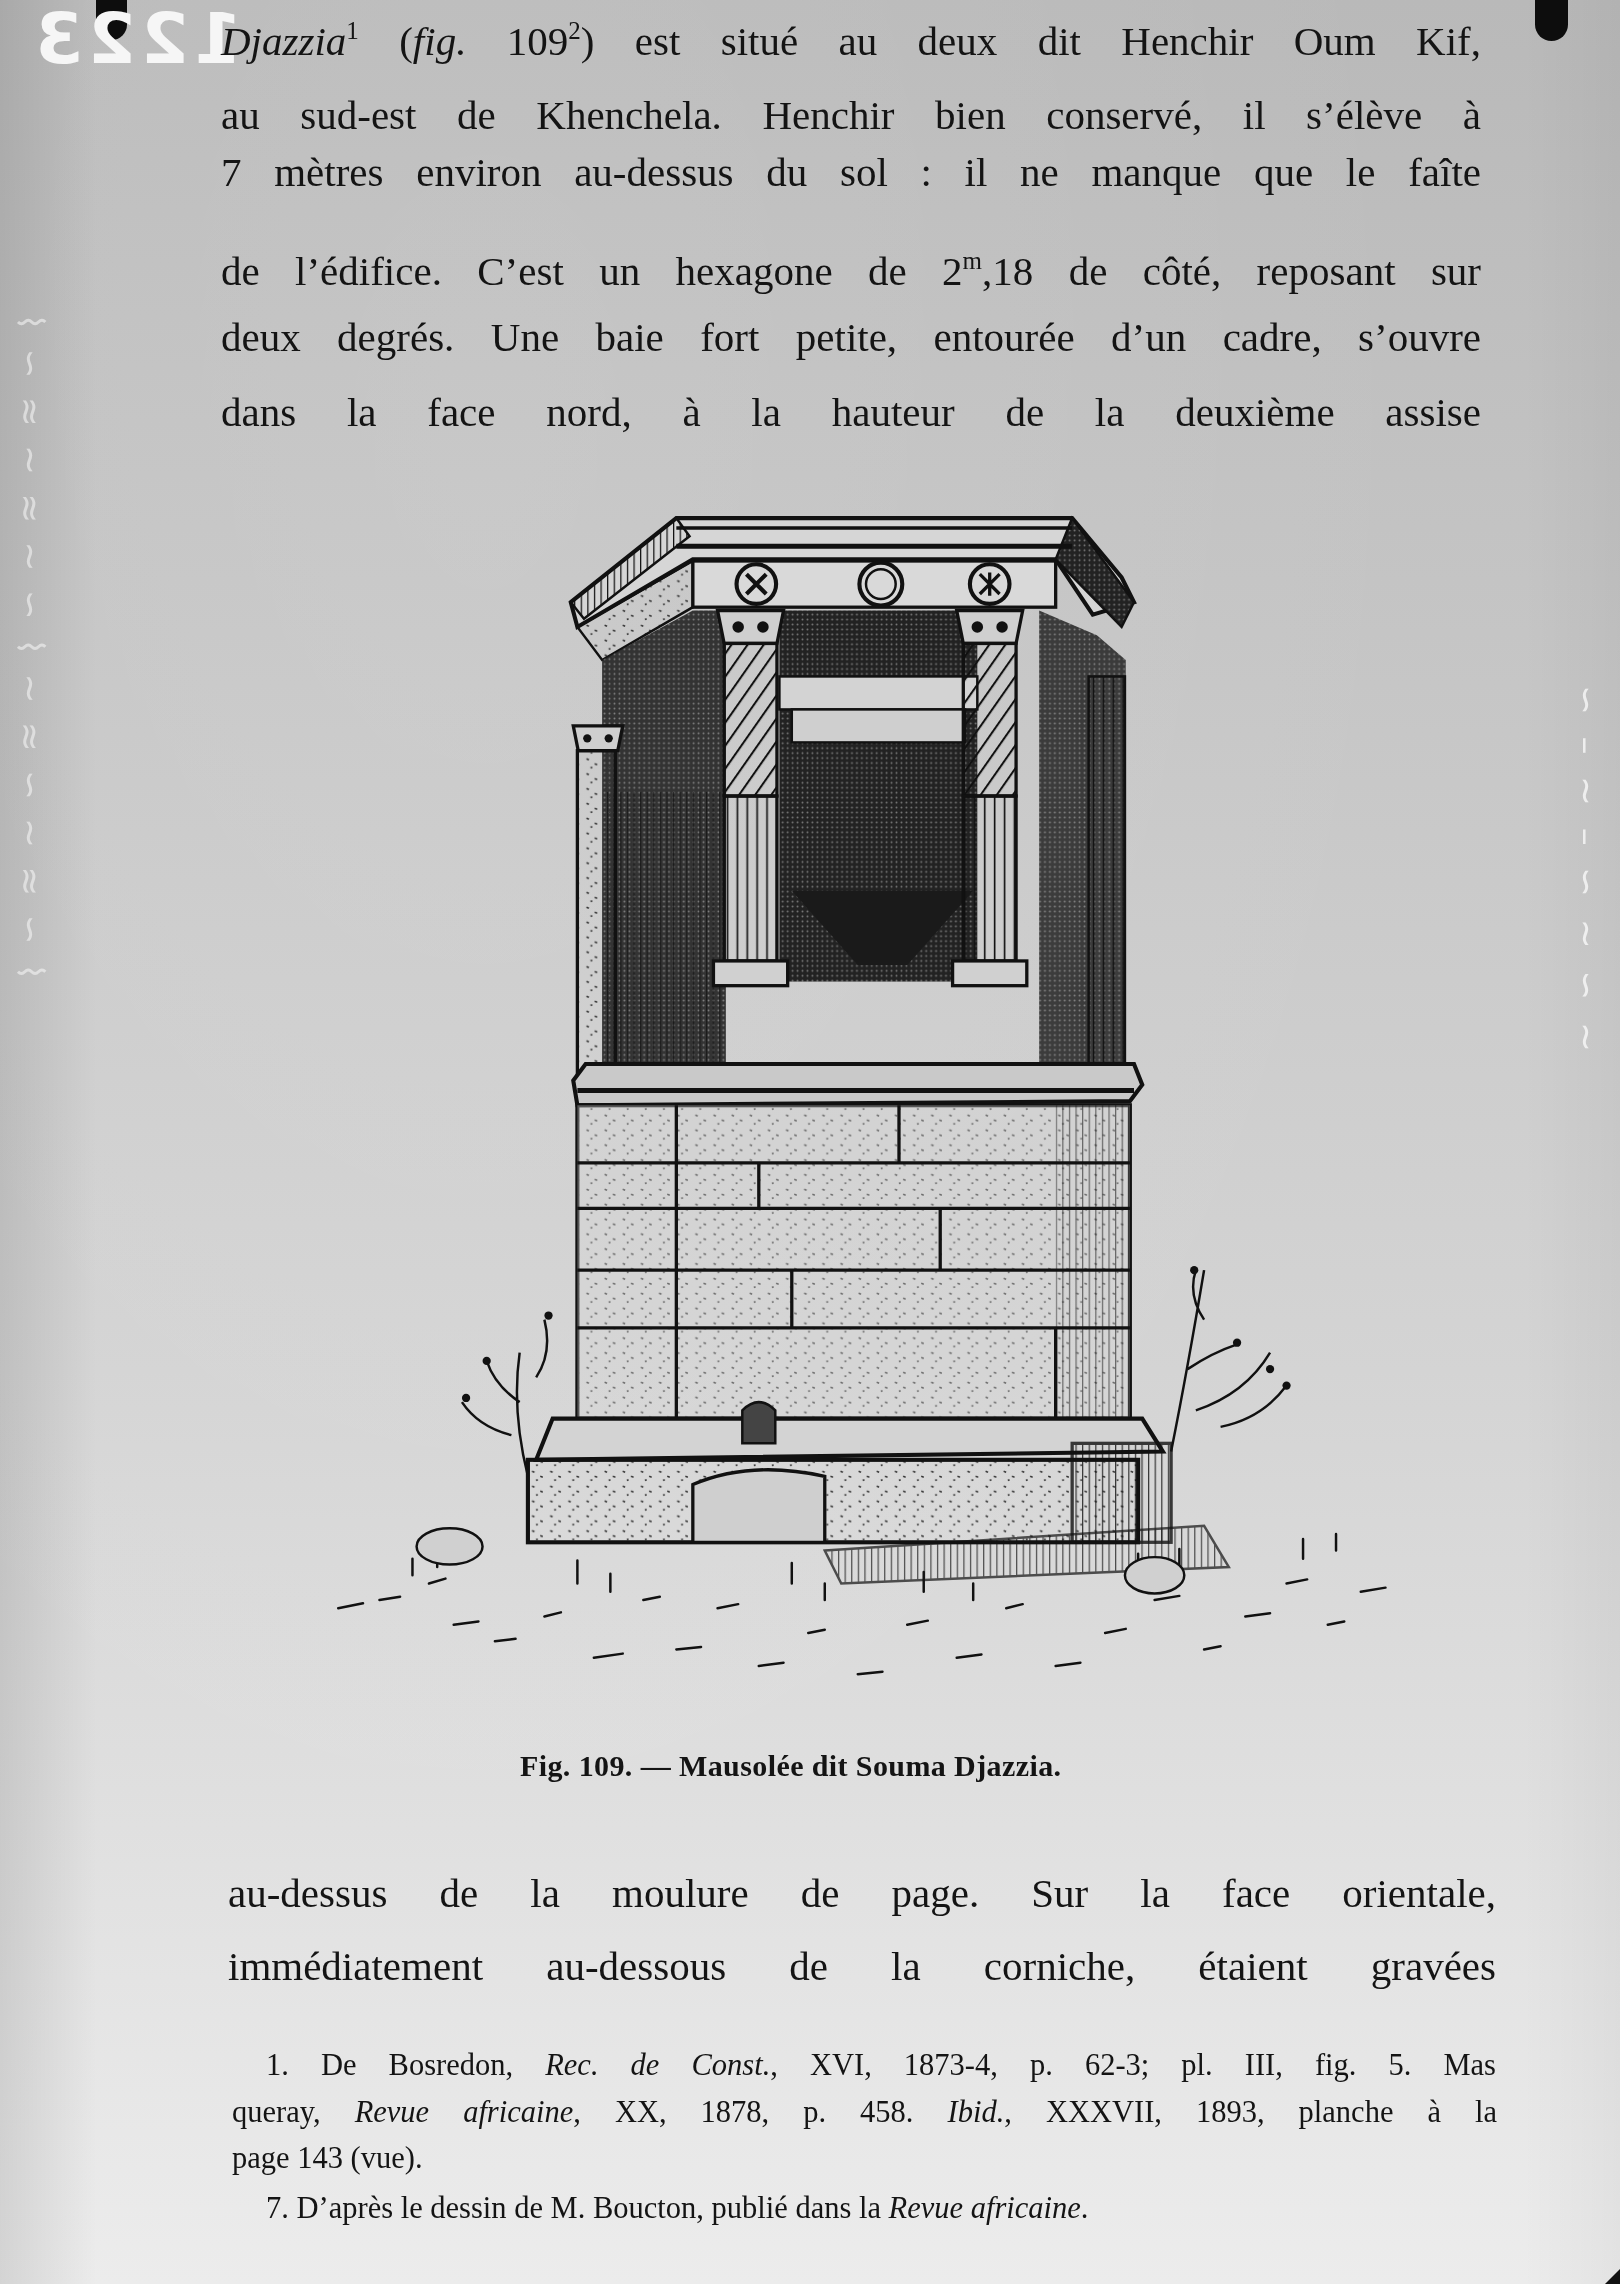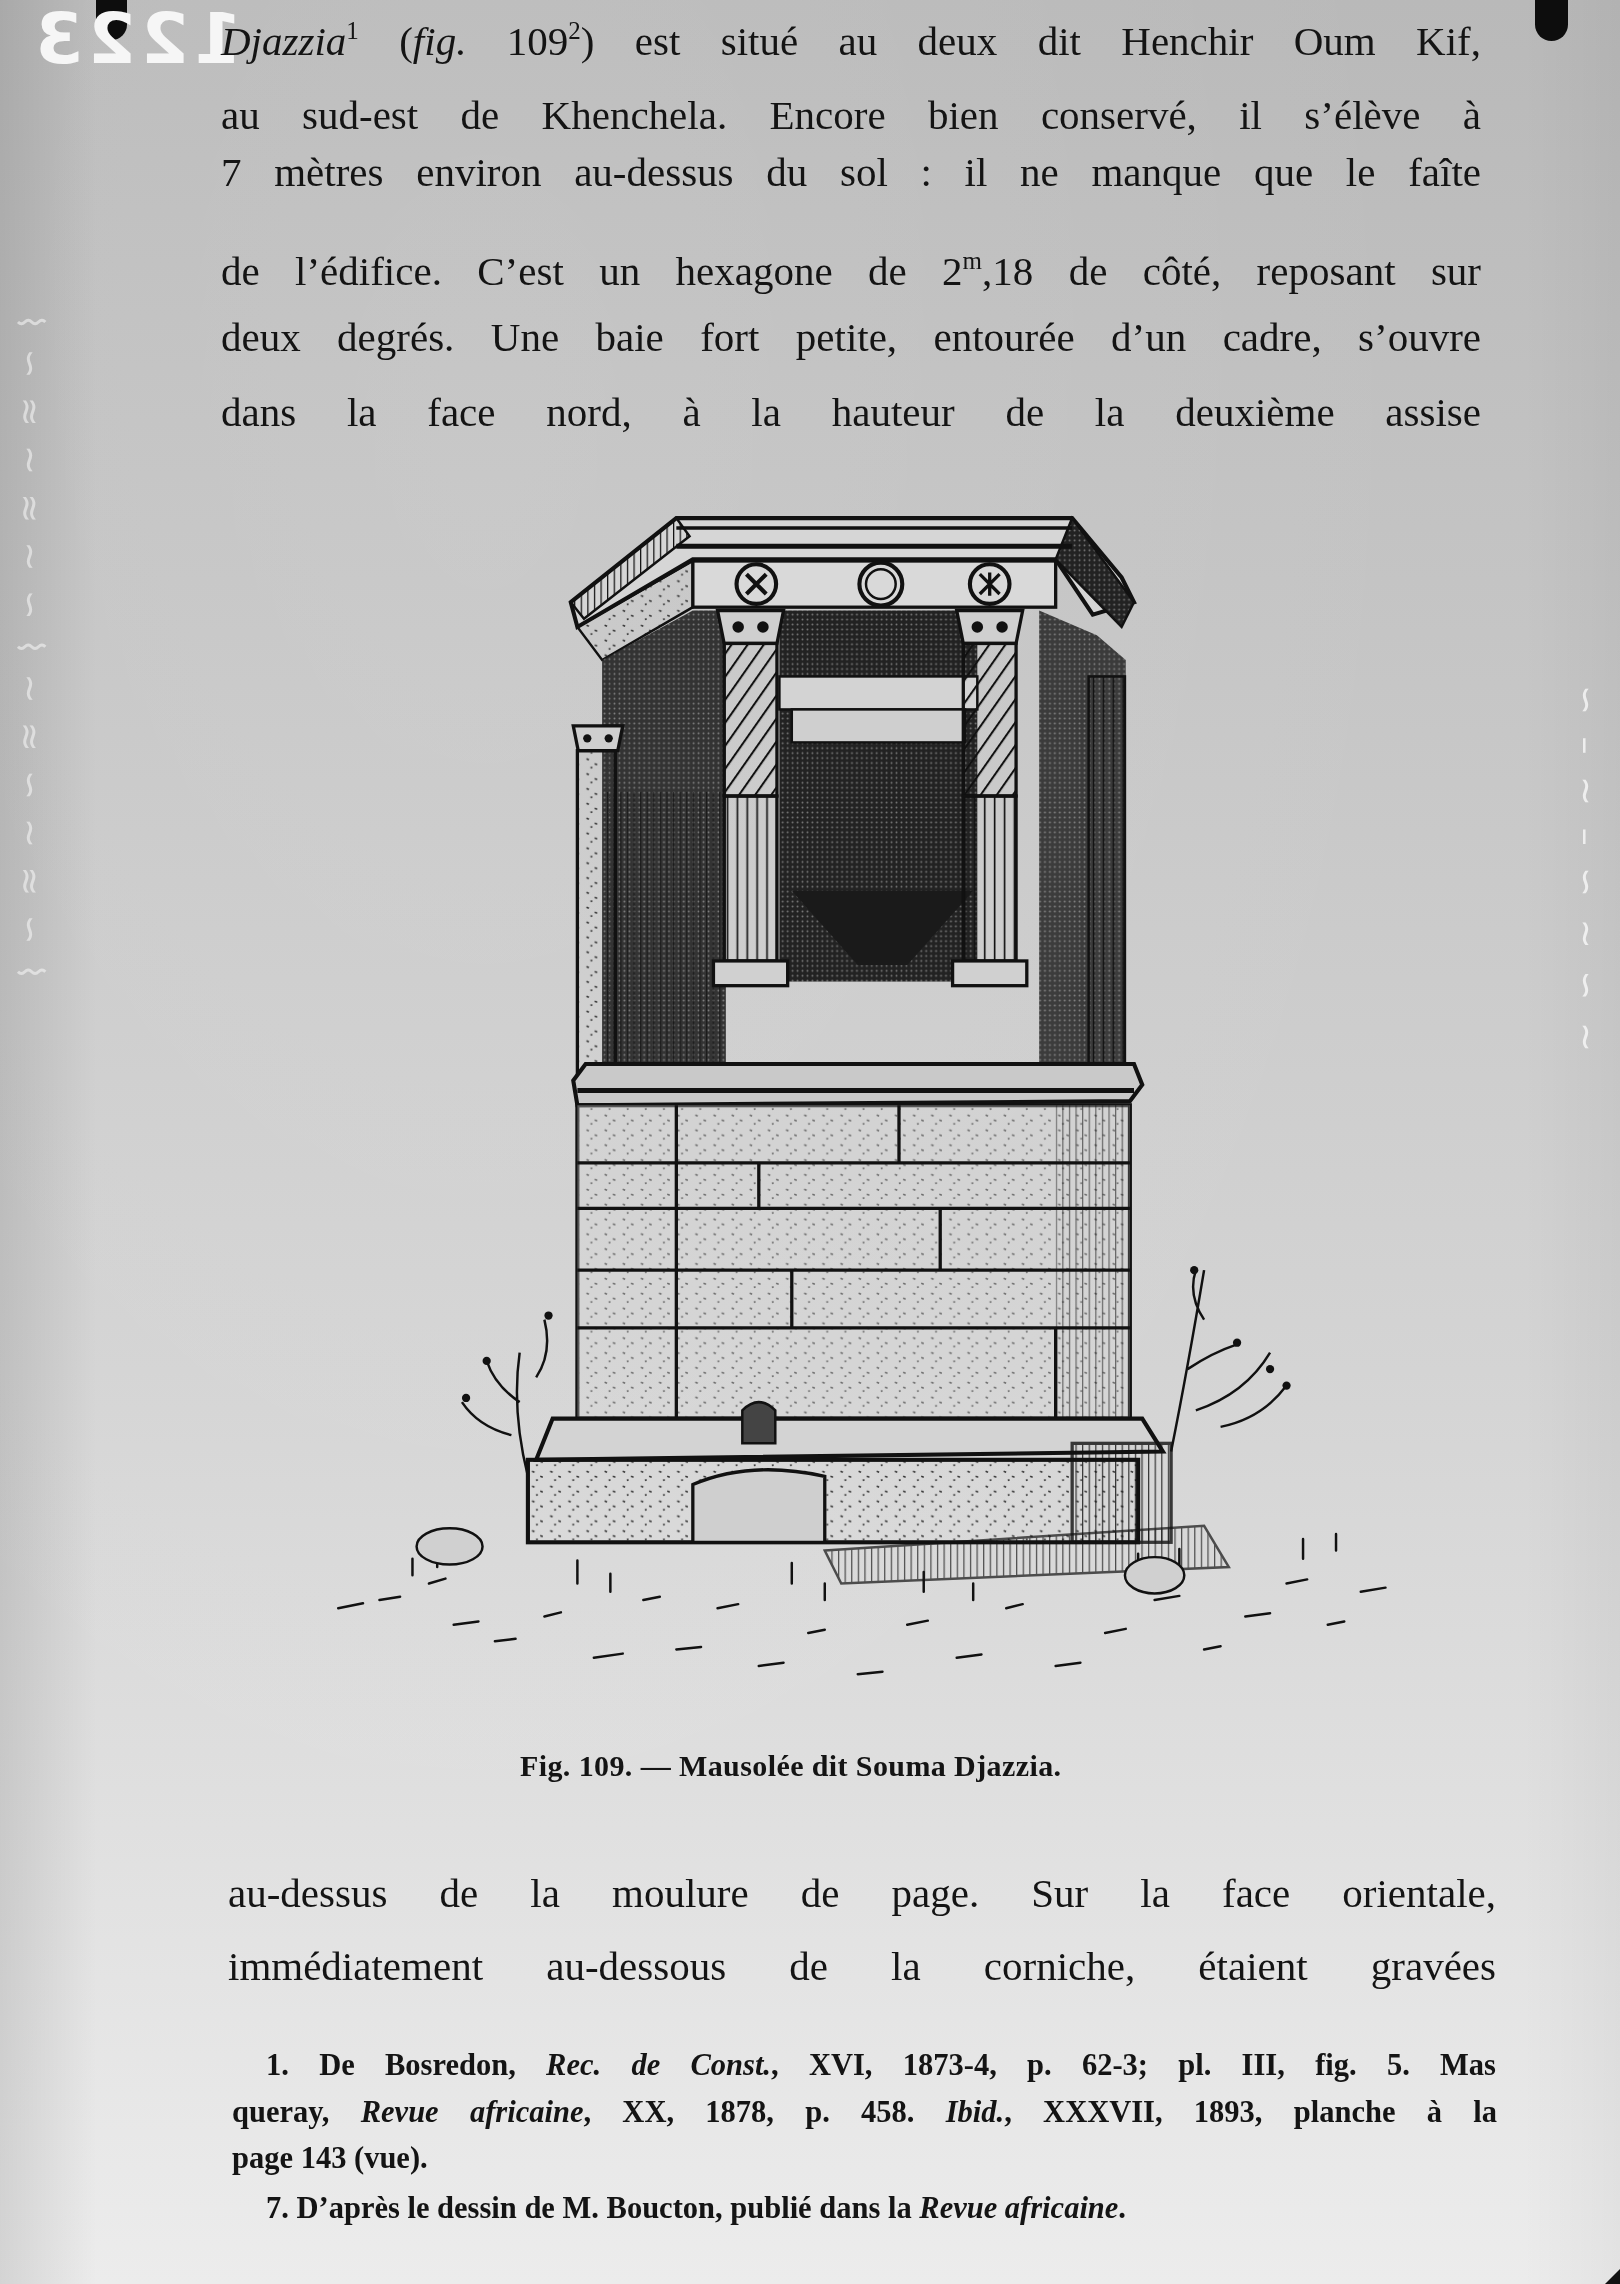--- a/index.html
+++ b/index.html
@@ -47,40 +47,40 @@
   .body-bottom .line { left: 228px; width: 1268px; }
   .it { font-style: italic; }
   sup { font-size: 25px; vertical-align: 16.5px; line-height: 0; }
 
   .caption {
     position: absolute; left: 520px; top: 1745px; font-size: 30px; line-height: 41px;
     white-space: nowrap; font-weight: bold; letter-spacing: 0.4px; text-align: right;
   }
   .caption .sc { font-size: 30px; }
 
-  .fn { position: absolute; white-space: nowrap; font-size: 30.5px; line-height: 41px; font-weight: bold; }
+  .fn { position: absolute; white-space: nowrap; font-size: 30.5px; line-height: 41px; font-weight: normal; }
   .fn.just { text-align: justify; text-align-last: justify; }
 
   .figure { position: absolute; left: 330px; top: 503px; width: 1072px; height: 1188px; }
 </style>
 </head>
 <body>
 
 <div class="paper"></div>
 <div class="clip clip-left"></div>
 <div class="clip clip-right"></div>
 <div class="corner-br"></div>
 
 <div class="plate-number">1223</div>
 <div class="margin-note margin-left">⌇ ∽ ≈ ∼ ≈ ∼ ∽ ⌇ ∼ ≈ ∽ ∼ ≈ ∽ ⌇</div>
 <div class="margin-note margin-right">∽ – ∼ – ∽ ∼ ∽ ∼</div>
 
 <div class="body-top">
   <div class="line" style="top:16.5px"><span class="it">Djazzia</span><sup>1</sup><span> (</span><span class="it">fig.</span><span> 109</span><sup>2</sup><span>) est situé au deux dit Henchir Oum Kif,</span></div>
-  <div class="line" style="top:91px">au sud-est de Khenchela. Encore bien conservé, il s’élève à</div>
+  <div class="line" style="top:91px">au sud-est de Khenchela. Henchir bien conservé, il s’élève à</div>
   <div class="line" style="top:148px">7 mètres environ au-dessus du sol : il ne manque que le faîte</div>
   <div class="line" style="top:247px"><span>de l’édifice. C’est un hexagone de 2</span><sup>m</sup><span>,18 de côté, reposant sur</span></div>
   <div class="line" style="top:313px">deux degrés. Une baie fort petite, entourée d’un cadre, s’ouvre</div>
   <div class="line" style="top:388px">dans la face nord, à la hauteur de la deuxième assise</div>
 </div>
 
 <svg class="figure" viewBox="0 0 1300 1440" xmlns="http://www.w3.org/2000/svg">
   <defs>
     <pattern id="hatch" width="8" height="8" patternUnits="userSpaceOnUse" patternTransform="rotate(0)">
       <rect width="8" height="8" fill="none"></rect>

